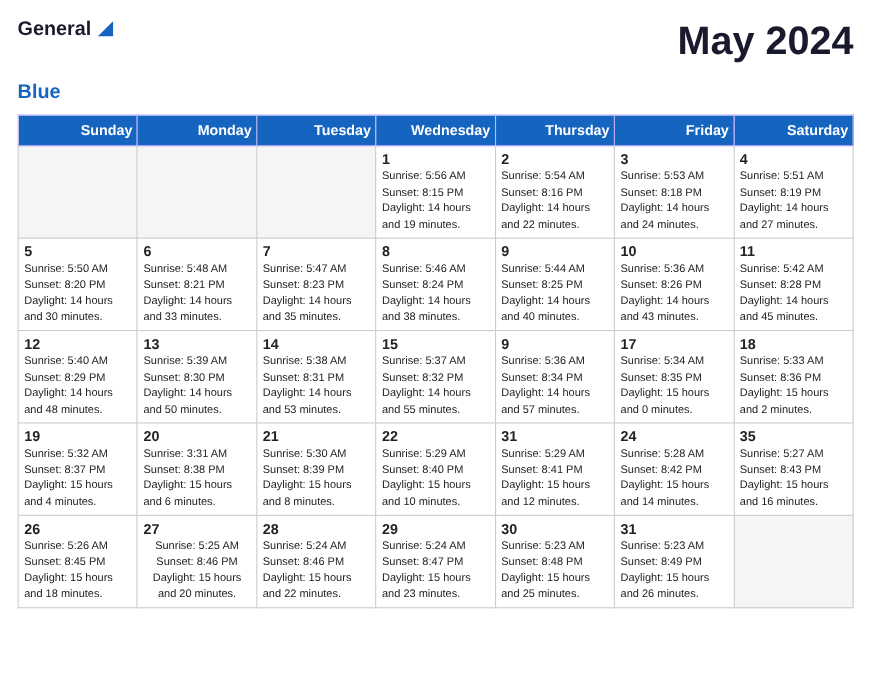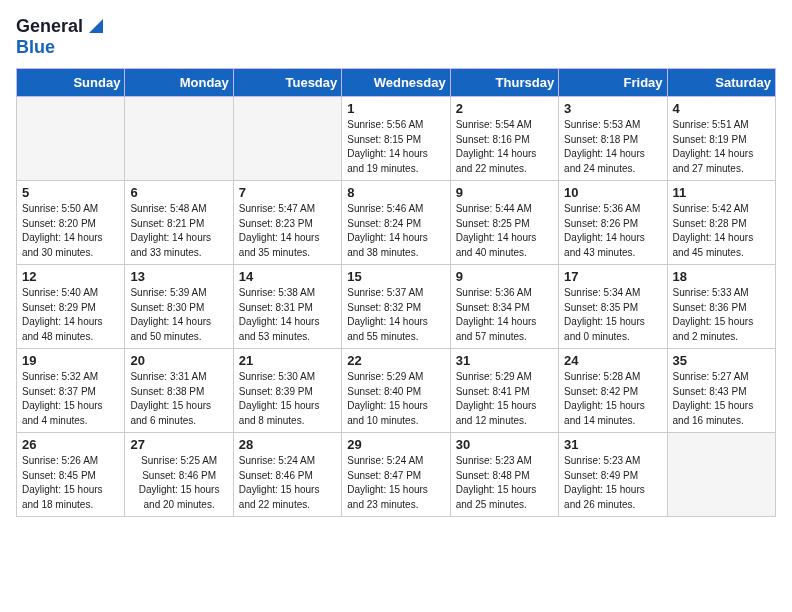--- a/index.html
+++ b/index.html
@@ -13,20 +13,21 @@
     .header {
       display: flex;
       justify-content: space-between;
       align-items: flex-start;
       margin-bottom: 10px;
     }
     .logo {
       display: flex;
       flex-direction: column;
       align-items: flex-start;
+      gap: 36px;
     }
     .logo-general {
       font-size: 18px;
       font-weight: bold;
       color: #1a1a2e;
     }
     .logo-blue {
       font-size: 18px;
       font-weight: bold;
       color: #1565c0;
@@ -97,20 +98,21 @@
   <div class="logo">
     <div class="logo-line">
       <span class="logo-general">General</span>
       <svg width="18" height="18" viewBox="0 0 18 18" style="margin-left:2px; margin-top:-2px;">
         <polygon points="4,16 18,2 18,16" fill="#1565c0"></polygon>
       </svg>
     </div>
     <span class="logo-blue">Blue</span>
   </div>
   <div class="title-block">
+    <div class="month-year">May 2024</div>
   </div>
 </div>
 
 <table class="calendar">
   <thead>
     <tr>
     <th>Sunday</th>
         <th>Monday</th>
         <th>Tuesday</th>
         <th>Wednesday</th>

